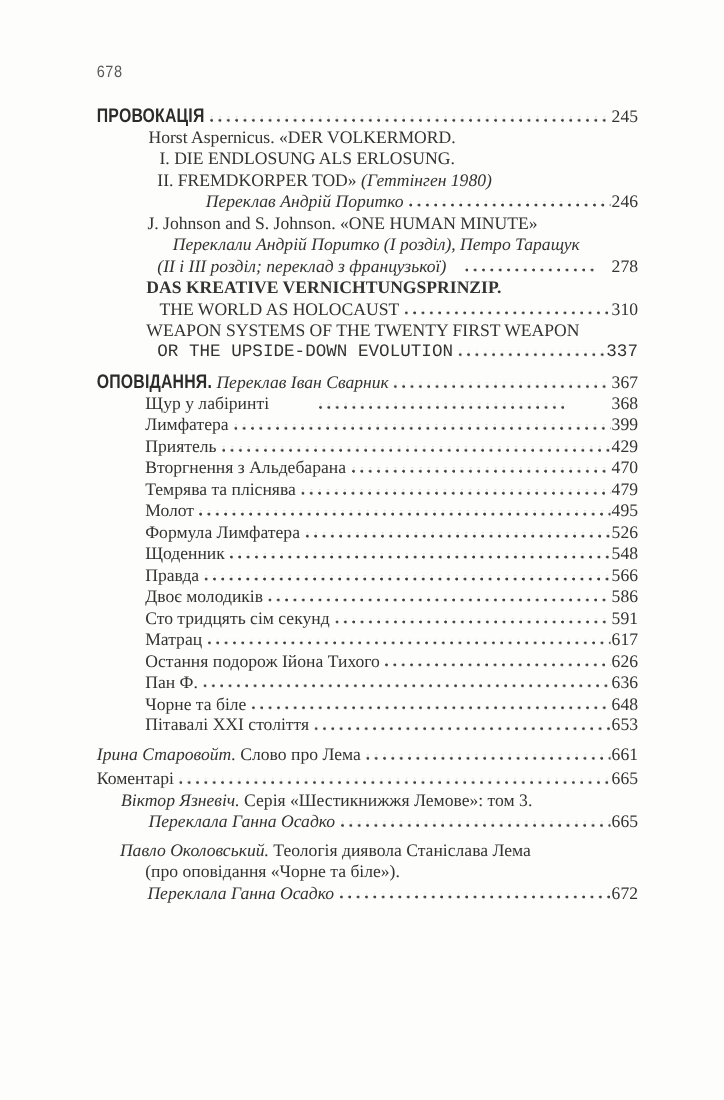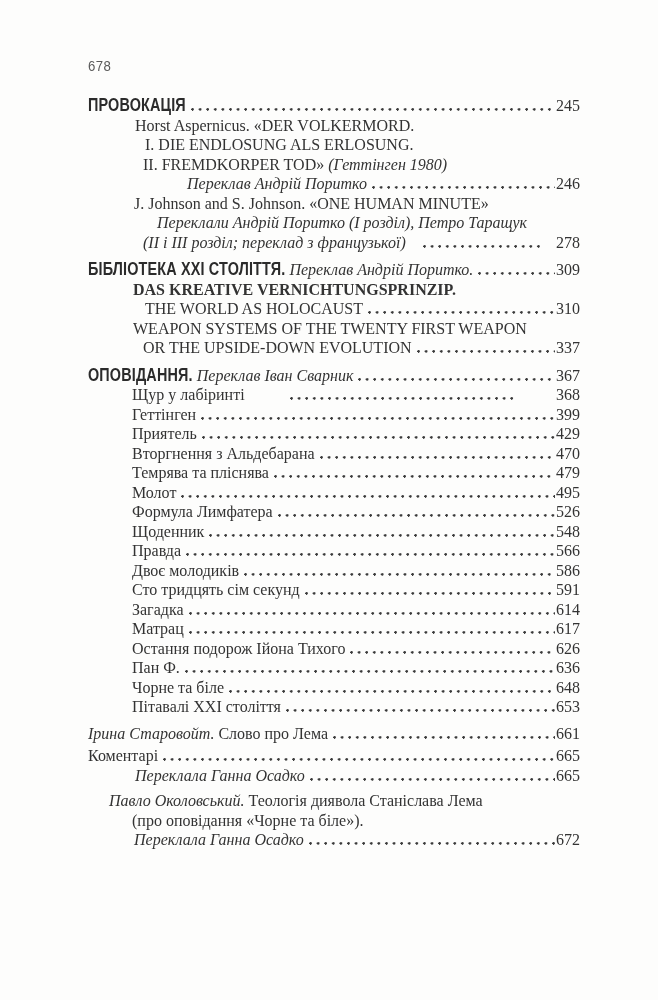--- a/index.html
+++ b/index.html
@@ -96,55 +96,50 @@
   </div>
       <div class="row" style="padding-left: 69px; align-items: flex-end;">
     <span class="segs"><span class="seg-it">Переклали Андрій Поритко (І розділ), Петро Таращук</span></span>
 
   </div>
       <div class="row" style="padding-left: 55px; gap: 12px;">
     <span class="segs"><span class="seg-it">(ІІ і ІІІ розділ; переклад з французької)</span></span>
     <span class="dots"></span>
     <span class="pagenum">278</span>
   </div>
-      <div class="row" style="padding-left: 0px; margin-top: 8px;">
-    <span class="segs"><span class="seg-head" style="margin-right: -49.4px;">БІБЛІОТЕКА XXI СТОЛІТТЯ.</span><span class="seg-it"> Переклав Андрій Поритко.</span></span>
-    <span class="dots"></span>
-    <span class="pagenum">309</span>
-  </div>
       <div class="row" style="padding-left: 45px; font-weight: bold;">
     <span class="segs"><span class="seg-reg">DAS KREATIVE VERNICHTUNGSPRINZIP.</span></span>
 
   </div>
       <div class="row" style="padding-left: 57px;">
     <span class="segs"><span class="seg-reg">THE WORLD AS HOLOCAUST</span></span>
     <span class="dots"></span>
     <span class="pagenum">310</span>
   </div>
       <div class="row" style="padding-left: 45px;">
     <span class="segs"><span class="seg-reg">WEAPON SYSTEMS OF THE TWENTY FIRST WEAPON</span></span>
 
   </div>
-      <div class="row" style="padding-left: 55px;">
+      <div class="row" style="padding-left: 55px; font-family: Liberation Mono, monospace;">
     <span class="segs"><span class="seg-reg">OR THE UPSIDE-DOWN EVOLUTION</span></span>
     <span class="dots"></span>
     <span class="pagenum">337</span>
   </div>
       <div class="row" style="padding-left: 0px; margin-top: 8px;">
     <span class="segs"><span class="seg-head" style="margin-right: -26.2px;">ОПОВІДАННЯ.</span><span class="seg-it"> Переклав Іван Сварник</span></span>
     <span class="dots"></span>
     <span class="pagenum">367</span>
   </div>
       <div class="row" style="padding-left: 44px; gap: 40px;">
     <span class="segs"><span class="seg-reg">Щур у лабіринті</span></span>
     <span class="dots"></span>
     <span class="pagenum">368</span>
   </div>
       <div class="row" style="padding-left: 44px;">
-    <span class="segs"><span class="seg-reg">Геттінген</span></span>
+    <span class="segs"><span class="seg-reg">Лимфатера</span></span>
     <span class="dots"></span>
     <span class="pagenum">399</span>
   </div>
       <div class="row" style="padding-left: 44px;">
     <span class="segs"><span class="seg-reg">Приятель</span></span>
     <span class="dots"></span>
     <span class="pagenum">429</span>
   </div>
       <div class="row" style="padding-left: 44px;">
     <span class="segs"><span class="seg-reg">Вторгнення з Альдебарана</span></span>
@@ -178,25 +173,20 @@
   </div>
       <div class="row" style="padding-left: 44px;">
     <span class="segs"><span class="seg-reg">Двоє молодиків</span></span>
     <span class="dots"></span>
     <span class="pagenum">586</span>
   </div>
       <div class="row" style="padding-left: 44px;">
     <span class="segs"><span class="seg-reg">Сто тридцять сім секунд</span></span>
     <span class="dots"></span>
     <span class="pagenum">591</span>
-  </div>
-      <div class="row" style="padding-left: 44px;">
-    <span class="segs"><span class="seg-reg">Загадка</span></span>
-    <span class="dots"></span>
-    <span class="pagenum">614</span>
   </div>
       <div class="row" style="padding-left: 44px;">
     <span class="segs"><span class="seg-reg">Матрац</span></span>
     <span class="dots"></span>
     <span class="pagenum">617</span>
   </div>
       <div class="row" style="padding-left: 44px;">
     <span class="segs"><span class="seg-reg">Остання подорож Ійона Тихого</span></span>
     <span class="dots"></span>
     <span class="pagenum">626</span>
@@ -219,20 +209,24 @@
       <div class="row" style="padding-left: 0px; margin-top: 7px;">
     <span class="segs"><span class="seg-it">Ірина Старовойт.</span><span class="seg-reg"> Слово про Лема</span></span>
     <span class="dots"></span>
     <span class="pagenum">661</span>
   </div>
       <div class="row" style="padding-left: 0px; margin-top: 3px;">
     <span class="segs"><span class="seg-reg">Коментарі</span></span>
     <span class="dots"></span>
     <span class="pagenum">665</span>
   </div>
+      <div class="row" style="padding-left: 22px;">
+    <span class="segs"><span class="seg-it">Віктор Язневіч.</span><span class="seg-reg"> Серія «Шестикнижжя Лемове»: том 3.</span></span>
+
+  </div>
       <div class="row" style="padding-left: 47px;">
     <span class="segs"><span class="seg-it">Переклала Ганна Осадко</span></span>
     <span class="dots"></span>
     <span class="pagenum">665</span>
   </div>
       <div class="row" style="padding-left: 21px; margin-top: 6px;">
     <span class="segs"><span class="seg-it">Павло Околовський.</span><span class="seg-reg"> Теологія диявола Станіслава Лема</span></span>
 
   </div>
       <div class="row" style="padding-left: 44px;">

